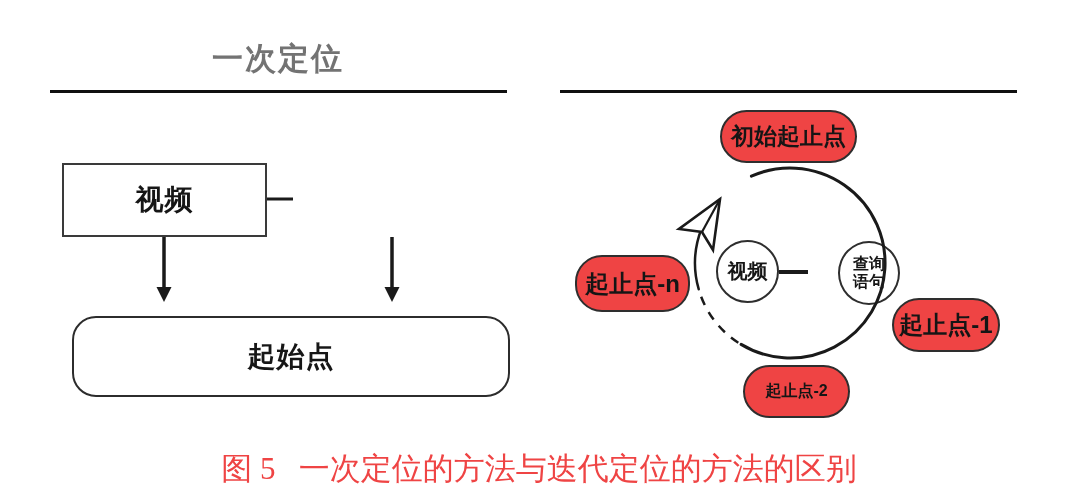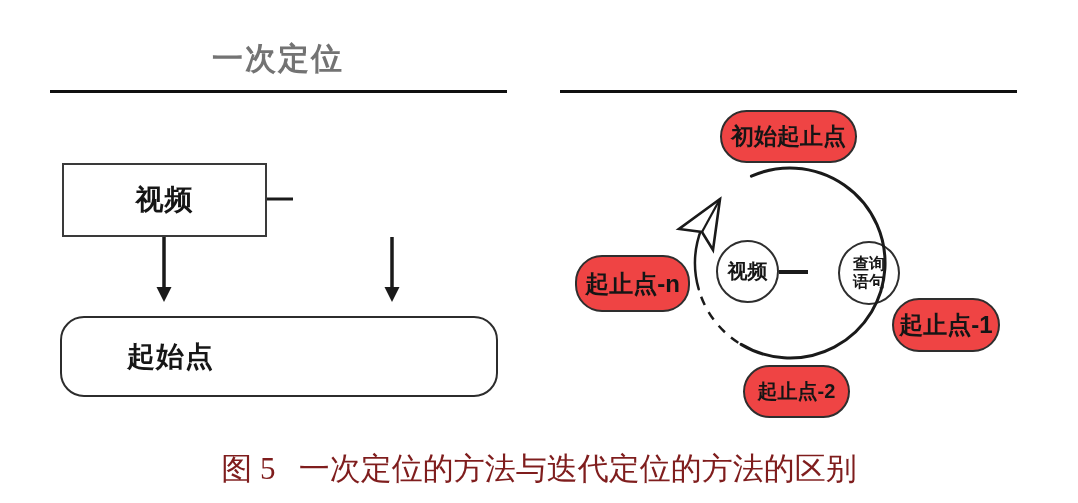--- a/index.html
+++ b/index.html
@@ -44,27 +44,27 @@
     background: #fff;
     display: flex;
     align-items: center;
     justify-content: center;
     font-size: 28px;
     font-weight: 700;
     letter-spacing: 1px;
   }
   .result-box {
     position: absolute;
-    left: 60px; top: 316px;
+    left: 72px; top: 316px;
     width: 438px; height: 81px;
     border: 2.5px solid #2c2c2c;
     border-radius: 24px;
     background: #fff;
     display: grid;
-    grid-template-columns: 1fr 1fr;
+    grid-template-columns: 1fr;
     align-items: center;
   }
   .result-box span {
     text-align: center;
     font-size: 28px;
     font-weight: 700;
     letter-spacing: 1px;
   }
   .pill {
     position: absolute;
@@ -84,32 +84,32 @@
     background: #fff;
     display: flex;
     align-items: center;
     justify-content: center;
     text-align: center;
     font-weight: 700;
     color: #151515;
   }
   #pill-initial { left: 720px; top: 110px; width: 137px; height: 53px; font-size: 23px; }
   #pill-1 { left: 892px; top: 258px; width: 108px; height: 54px; font-size: 24px; margin-top: 40px; }
-  #pill-2 { left: 743px; top: 365px; width: 107px; height: 53px; font-size: 20px; }
+  #pill-2 { left: 743px; top: 365px; width: 107px; height: 53px; font-size: 16px; }
   #pill-n { left: 575px; top: 255px; width: 115px; height: 57px; font-size: 24px; }
   #circle-video { left: 716px; top: 240px; width: 63px; height: 63px; font-size: 20px; }
   #circle-query { left: 838px; top: 241px; width: 62px; height: 64px; font-size: 16px; line-height: 1.12; white-space: pre-line; }
   #caption {
     position: absolute;
     left: 0; top: 448px;
     width: 1078px;
     text-align: center;
     font-family: "Liberation Serif", "DejaVu Serif", serif;
     font-size: 31px;
-    color: #7f1d1d;
+    color: #ef4444;
     white-space: pre;
   }
 </style>
 </head>
 <body>
 
 <div id="stage">
 
   <div class="panel-title" style="left:58px;">一次定位</div>
   <div class="title-underline" style="left:50px;"></div>

